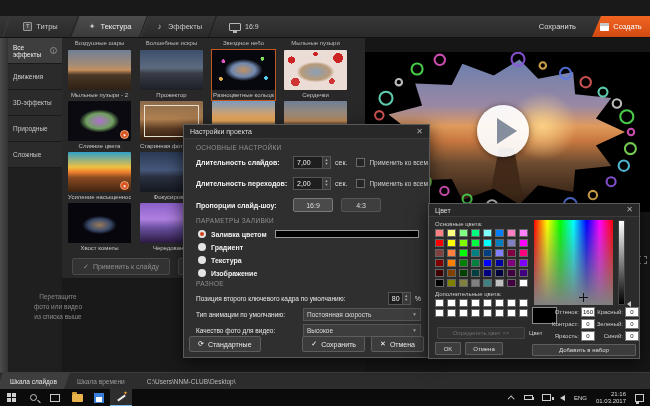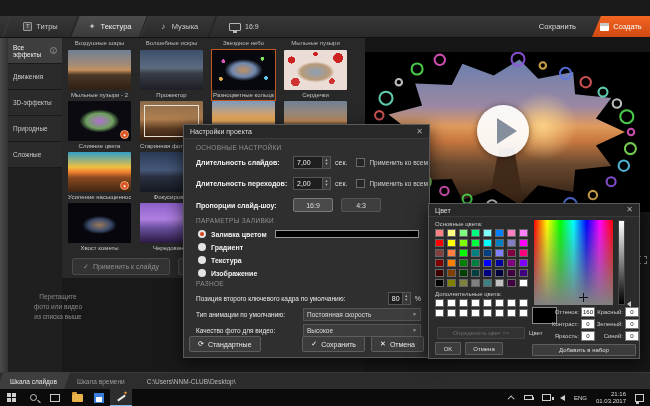--- a/index.html
+++ b/index.html
@@ -170,21 +170,21 @@
         <div class="rtab">
           <i class="ticon">T</i>
           <span>Титры</span>
         </div>
         <div class="rtab active">
           <i class="ticon plain">✦</i>
           <span>Текстура</span>
         </div>
         <div class="rtab">
           <i class="ticon plain">♪</i>
-          <span>Музыка</span>
+          <span>Эффекты</span>
         </div>
       </div>
     <div class="aspect">
       <span class="monitor"></span>
       <span>16:9</span>
     </div>
     <div class="save-btn">Сохранить</div>
     <div class="create-btn">
       <span class="clap"></span>
       <span>Создать</span>

